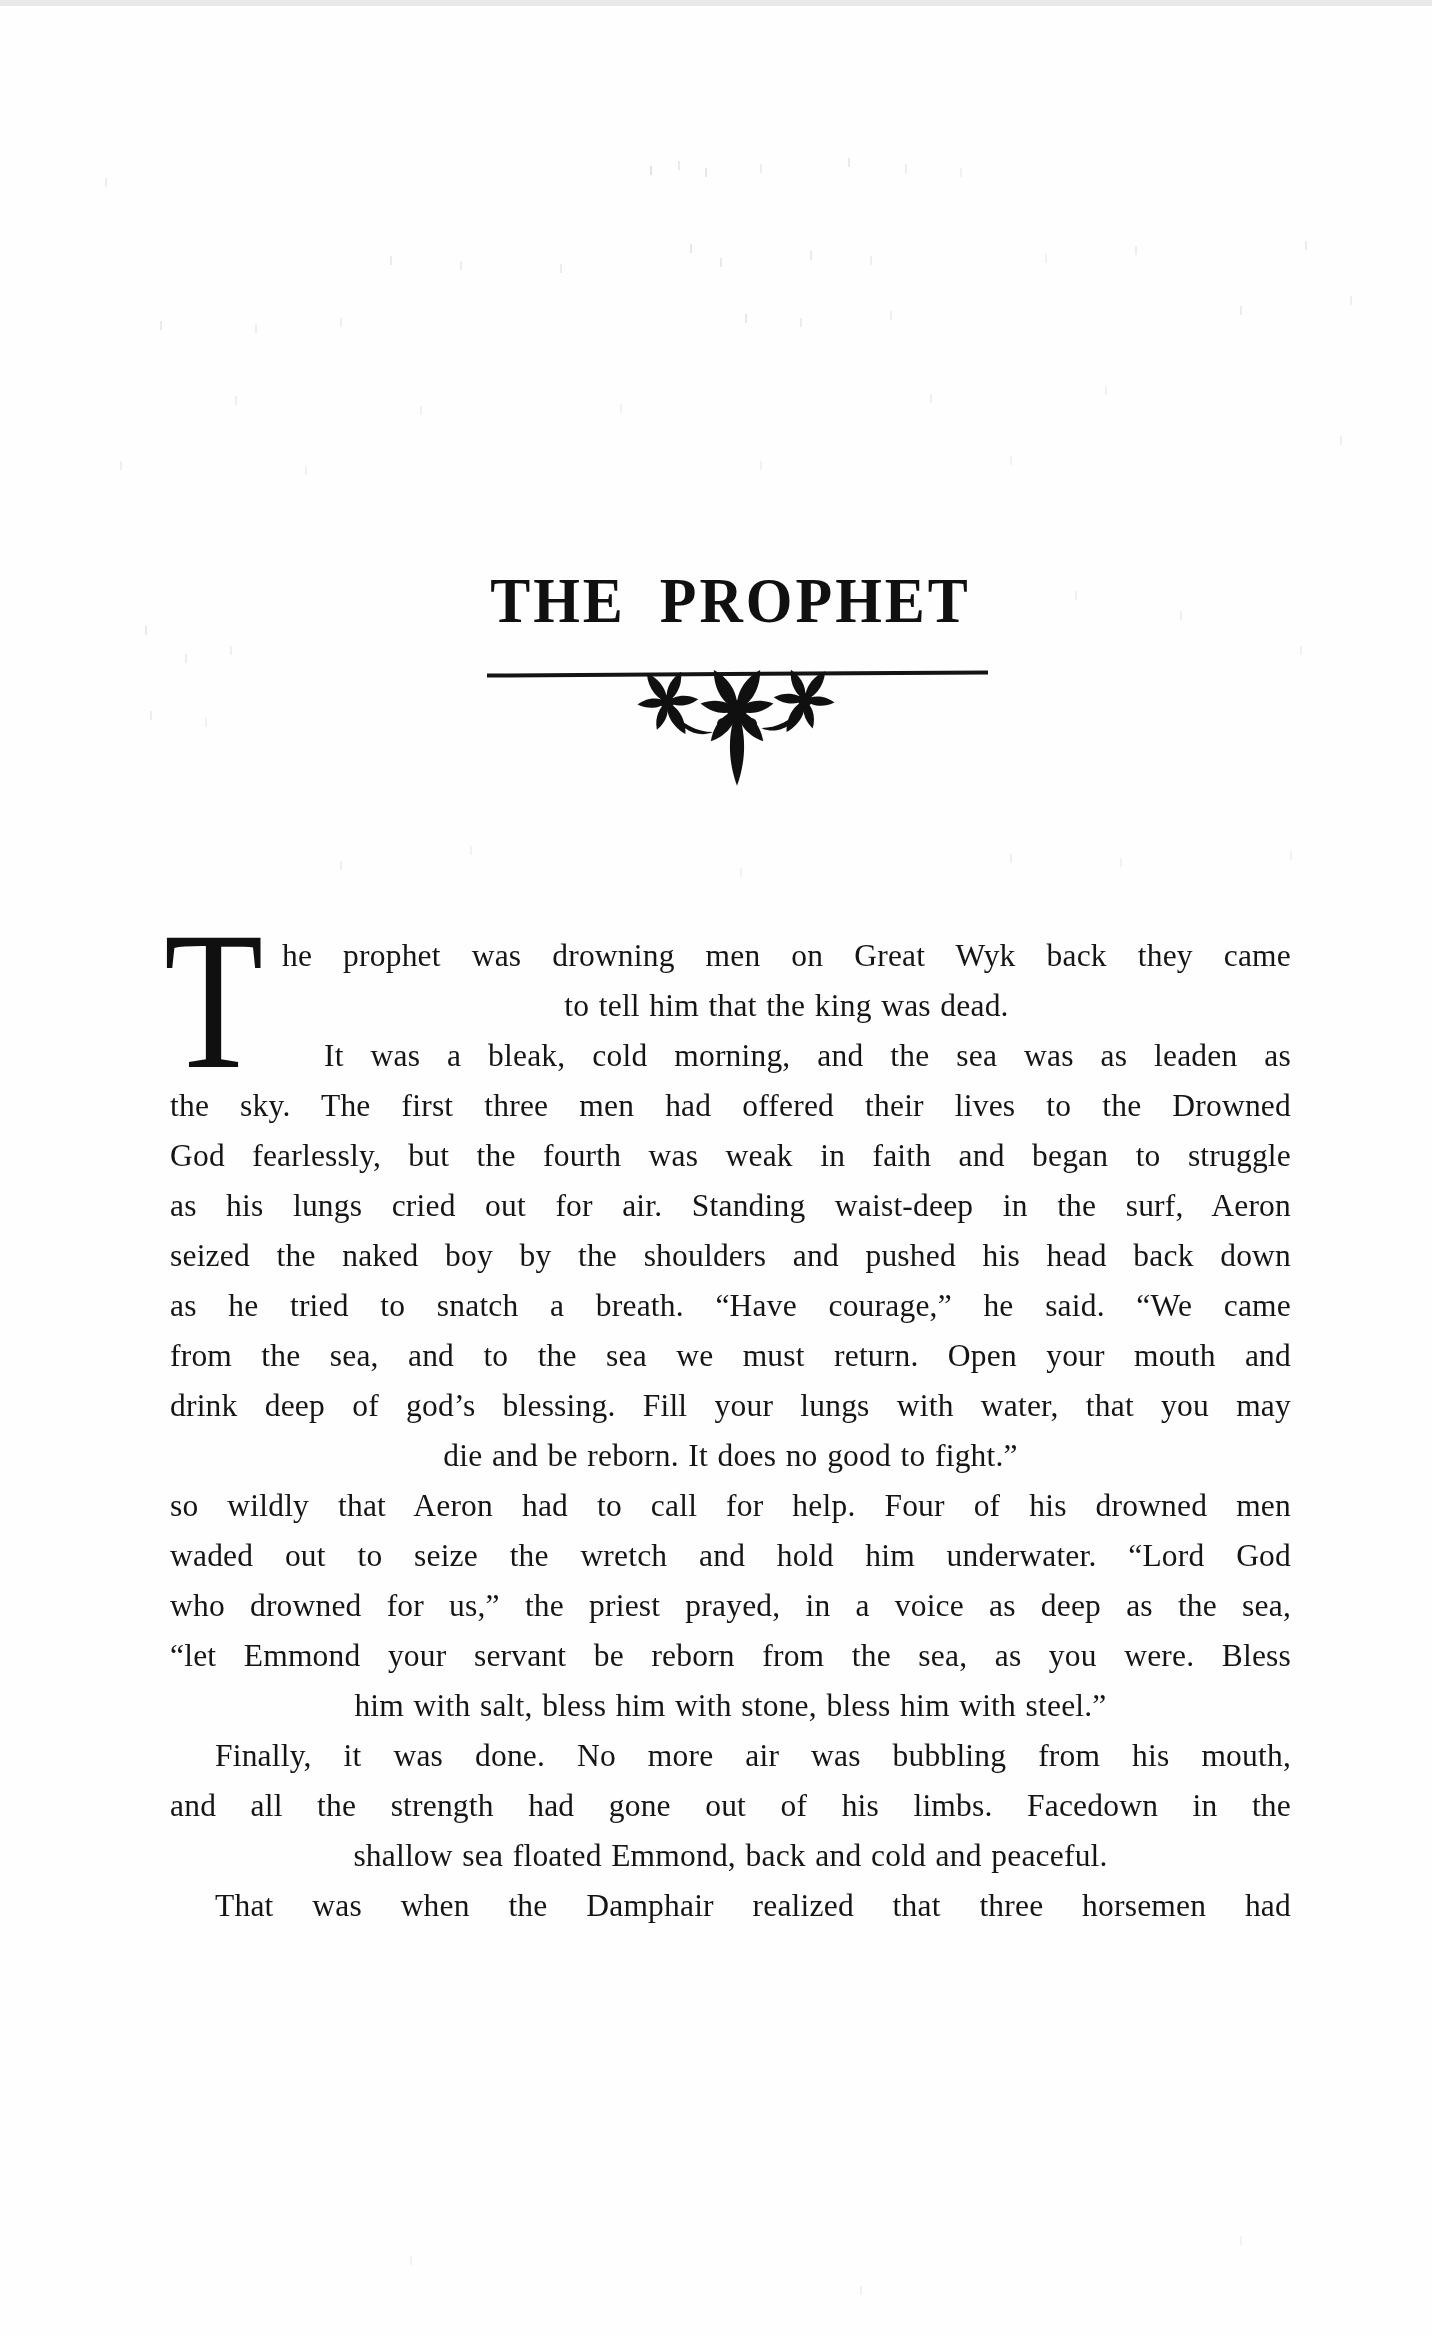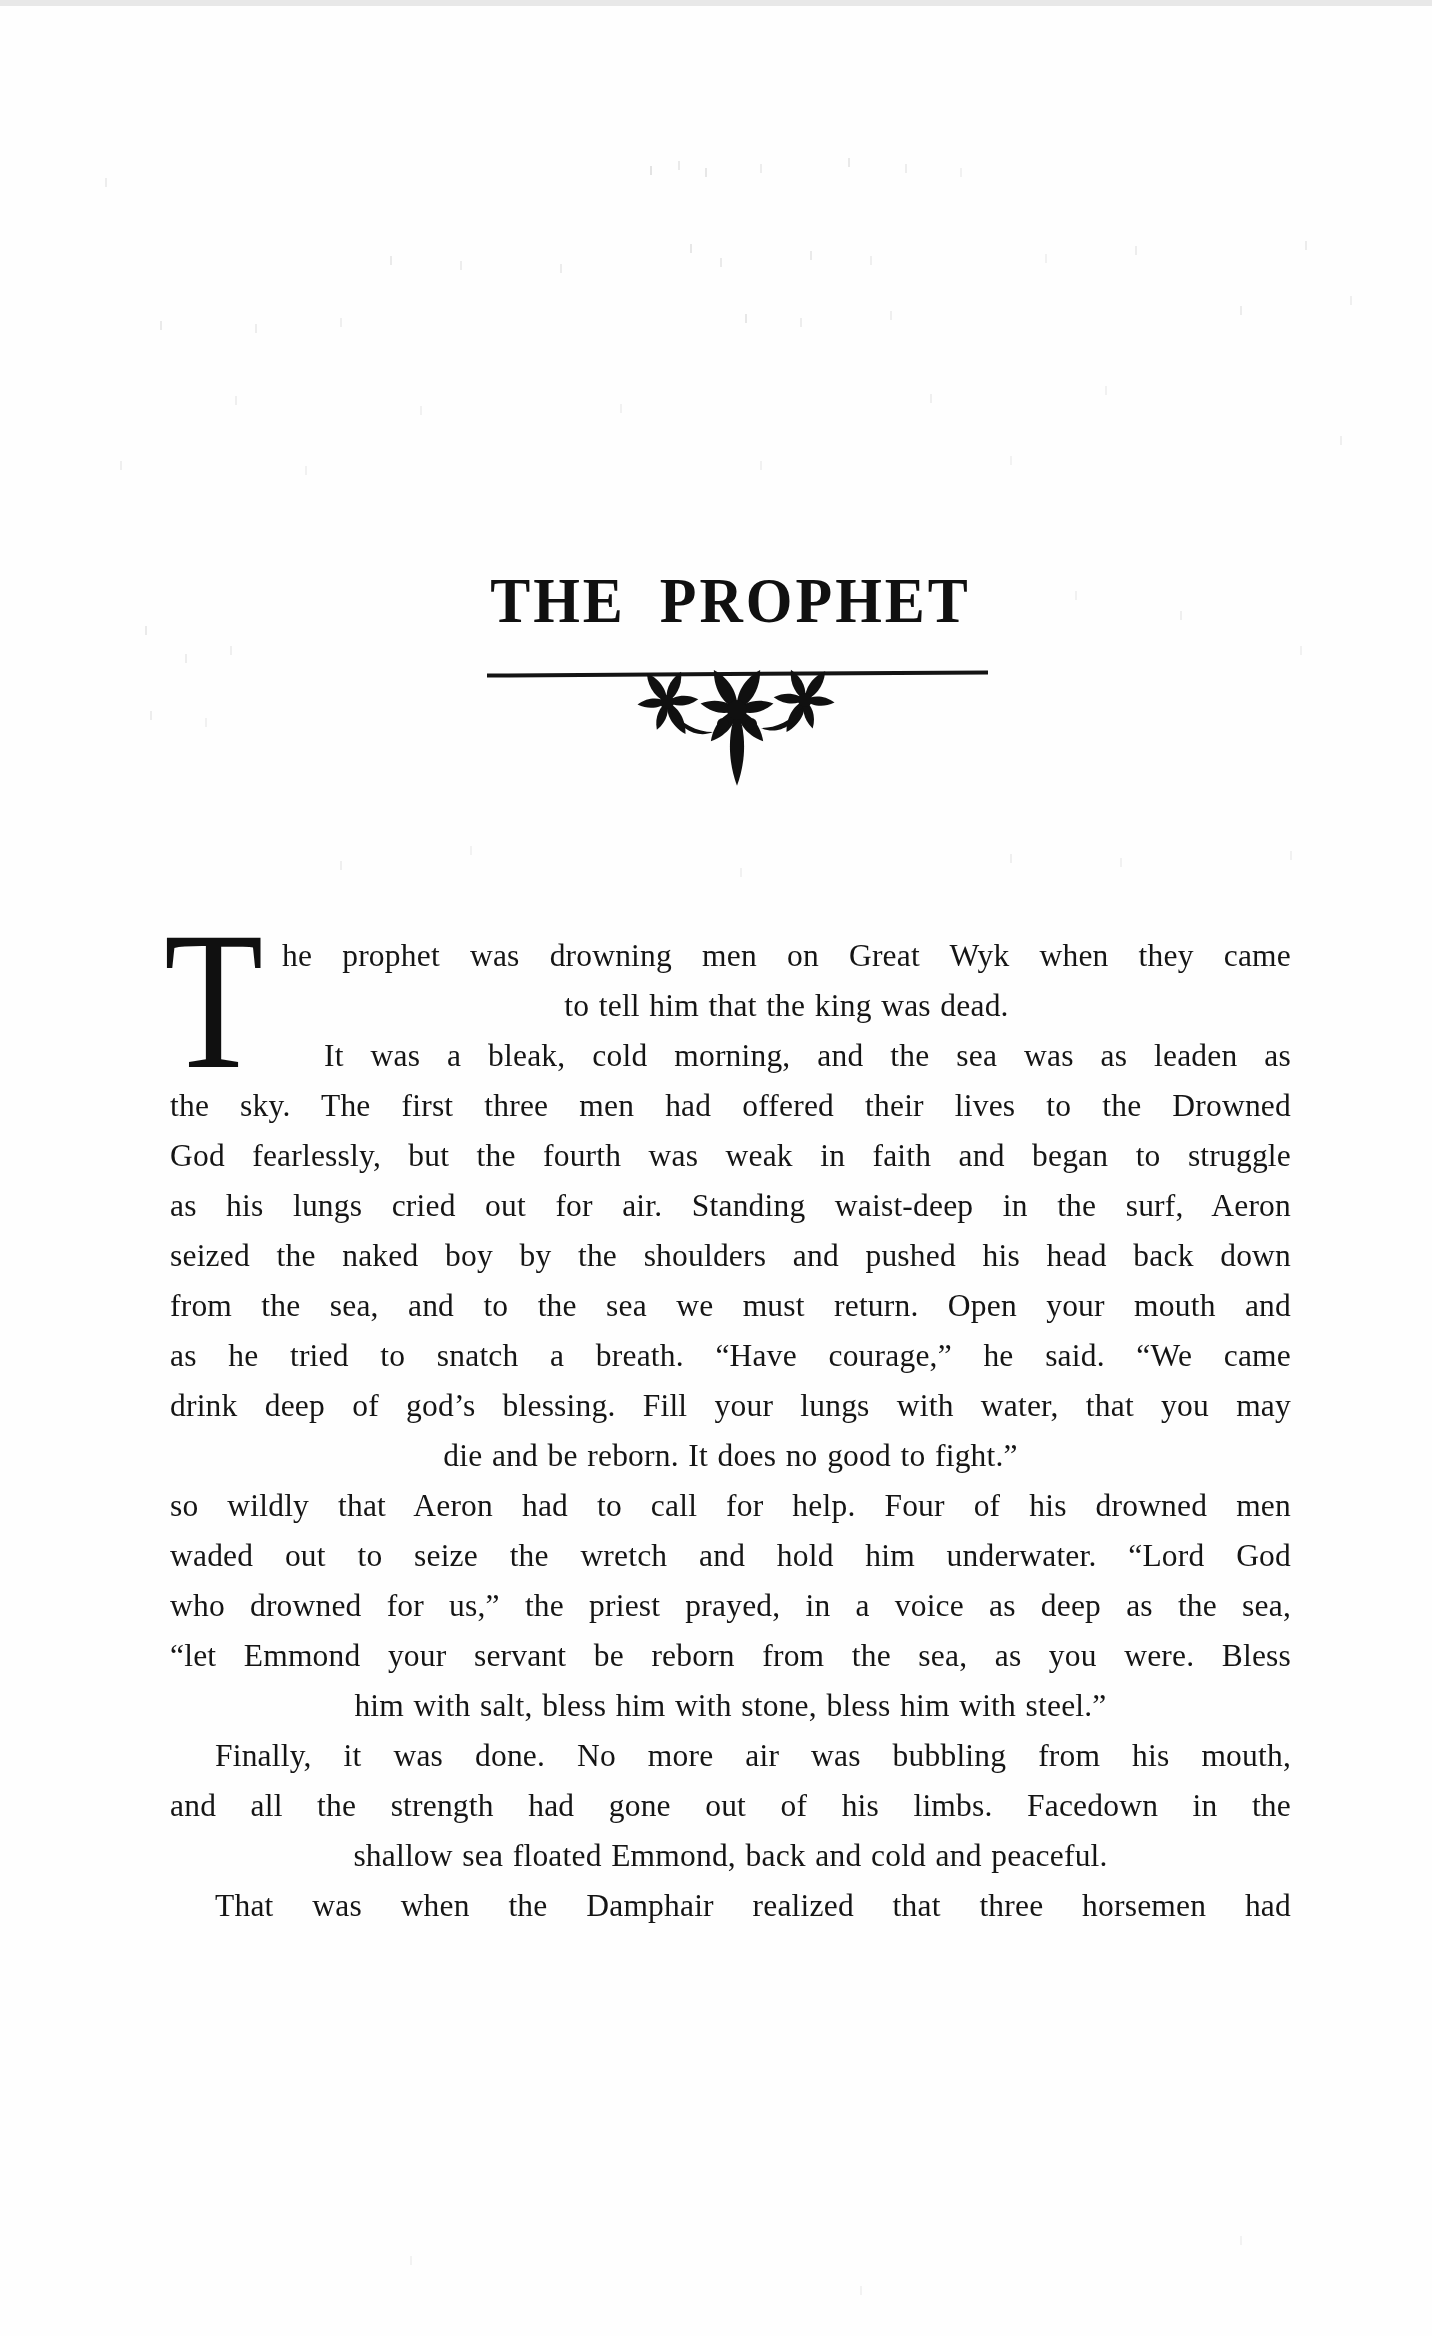--- a/index.html
+++ b/index.html
@@ -118,29 +118,29 @@
         <use href="#lf" transform="rotate(165) scale(0.8)"></use>
         <circle cx="0" cy="0" r="7"></circle>
         <path d="M-2,6 C-14,22 -30,28 -44,28 C-30,34 -12,30 -2,6 Z"></path>
       </g>
     </g>
   </svg>
 
   <p class="dropcap">T</p>
 
   <div class="body-text" id="body-text">
-      <div class="line j drop">he prophet was drowning men on Great Wyk when they came</div>
+      <div class="line j drop">he prophet was drowning men on Great Wyk back they came</div>
       <div class="line drop">to tell him that the king was dead.</div>
       <div class="line j drop-para">It was a bleak, cold morning, and the sea was as leaden as</div>
       <div class="line j">the sky. The first three men had offered their lives to the Drowned</div>
       <div class="line j">God fearlessly, but the fourth was weak in faith and began to struggle</div>
       <div class="line j">as his lungs cried out for air. Standing waist-deep in the surf, Aeron</div>
       <div class="line j">seized the naked boy by the shoulders and pushed his head back down</div>
+      <div class="line j">as he tried to snatch a breath. “Have courage,” he said. “We came</div>
       <div class="line j">from the sea, and to the sea we must return. Open your mouth and</div>
-      <div class="line j">as he tried to snatch a breath. “Have courage,” he said. “We came</div>
       <div class="line j">drink deep of god’s blessing. Fill your lungs with water, that you may</div>
       <div class="line">die and be reborn. It does no good to fight.”</div>
       <div class="line j">so wildly that Aeron had to call for help. Four of his drowned men</div>
       <div class="line j">waded out to seize the wretch and hold him underwater. “Lord God</div>
       <div class="line j">who drowned for us,” the priest prayed, in a voice as deep as the sea,</div>
       <div class="line j">“let Emmond your servant be reborn from the sea, as you were. Bless</div>
       <div class="line">him with salt, bless him with stone, bless him with steel.”</div>
       <div class="line j para">Finally, it was done. No more air was bubbling from his mouth,</div>
       <div class="line j">and all the strength had gone out of his limbs. Facedown in the</div>
       <div class="line">shallow sea floated Emmond, back and cold and peaceful.</div>

